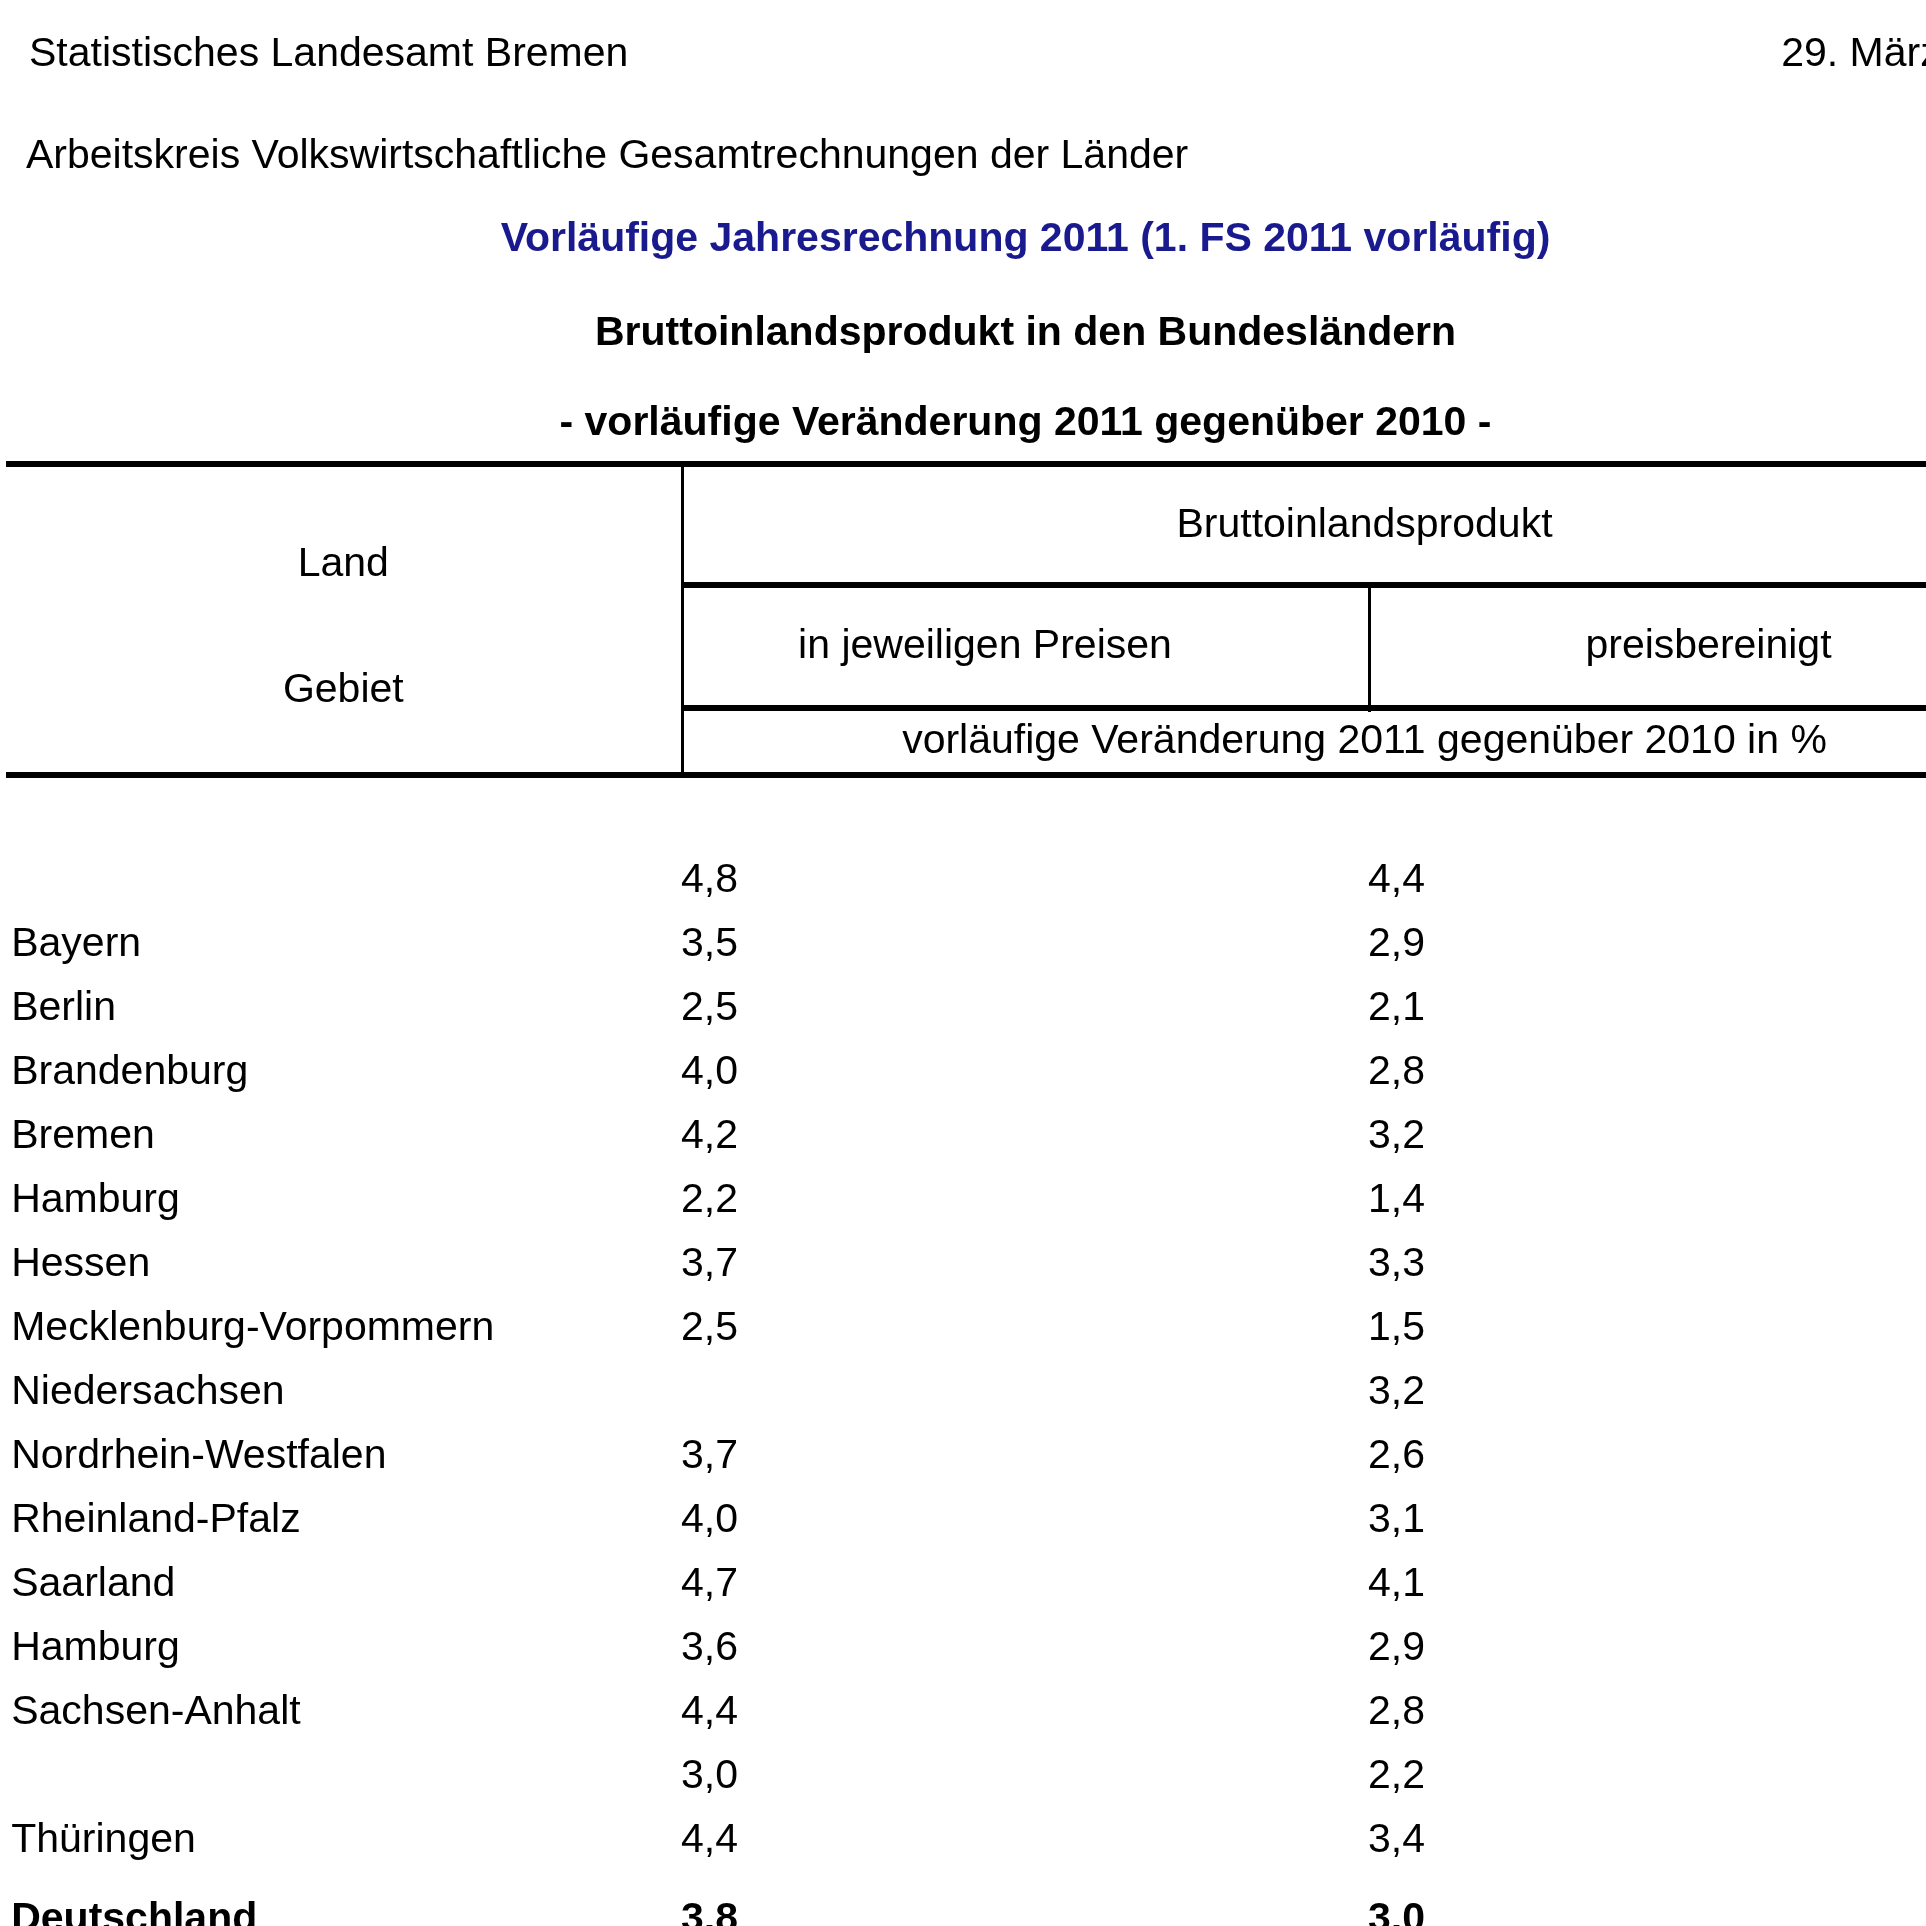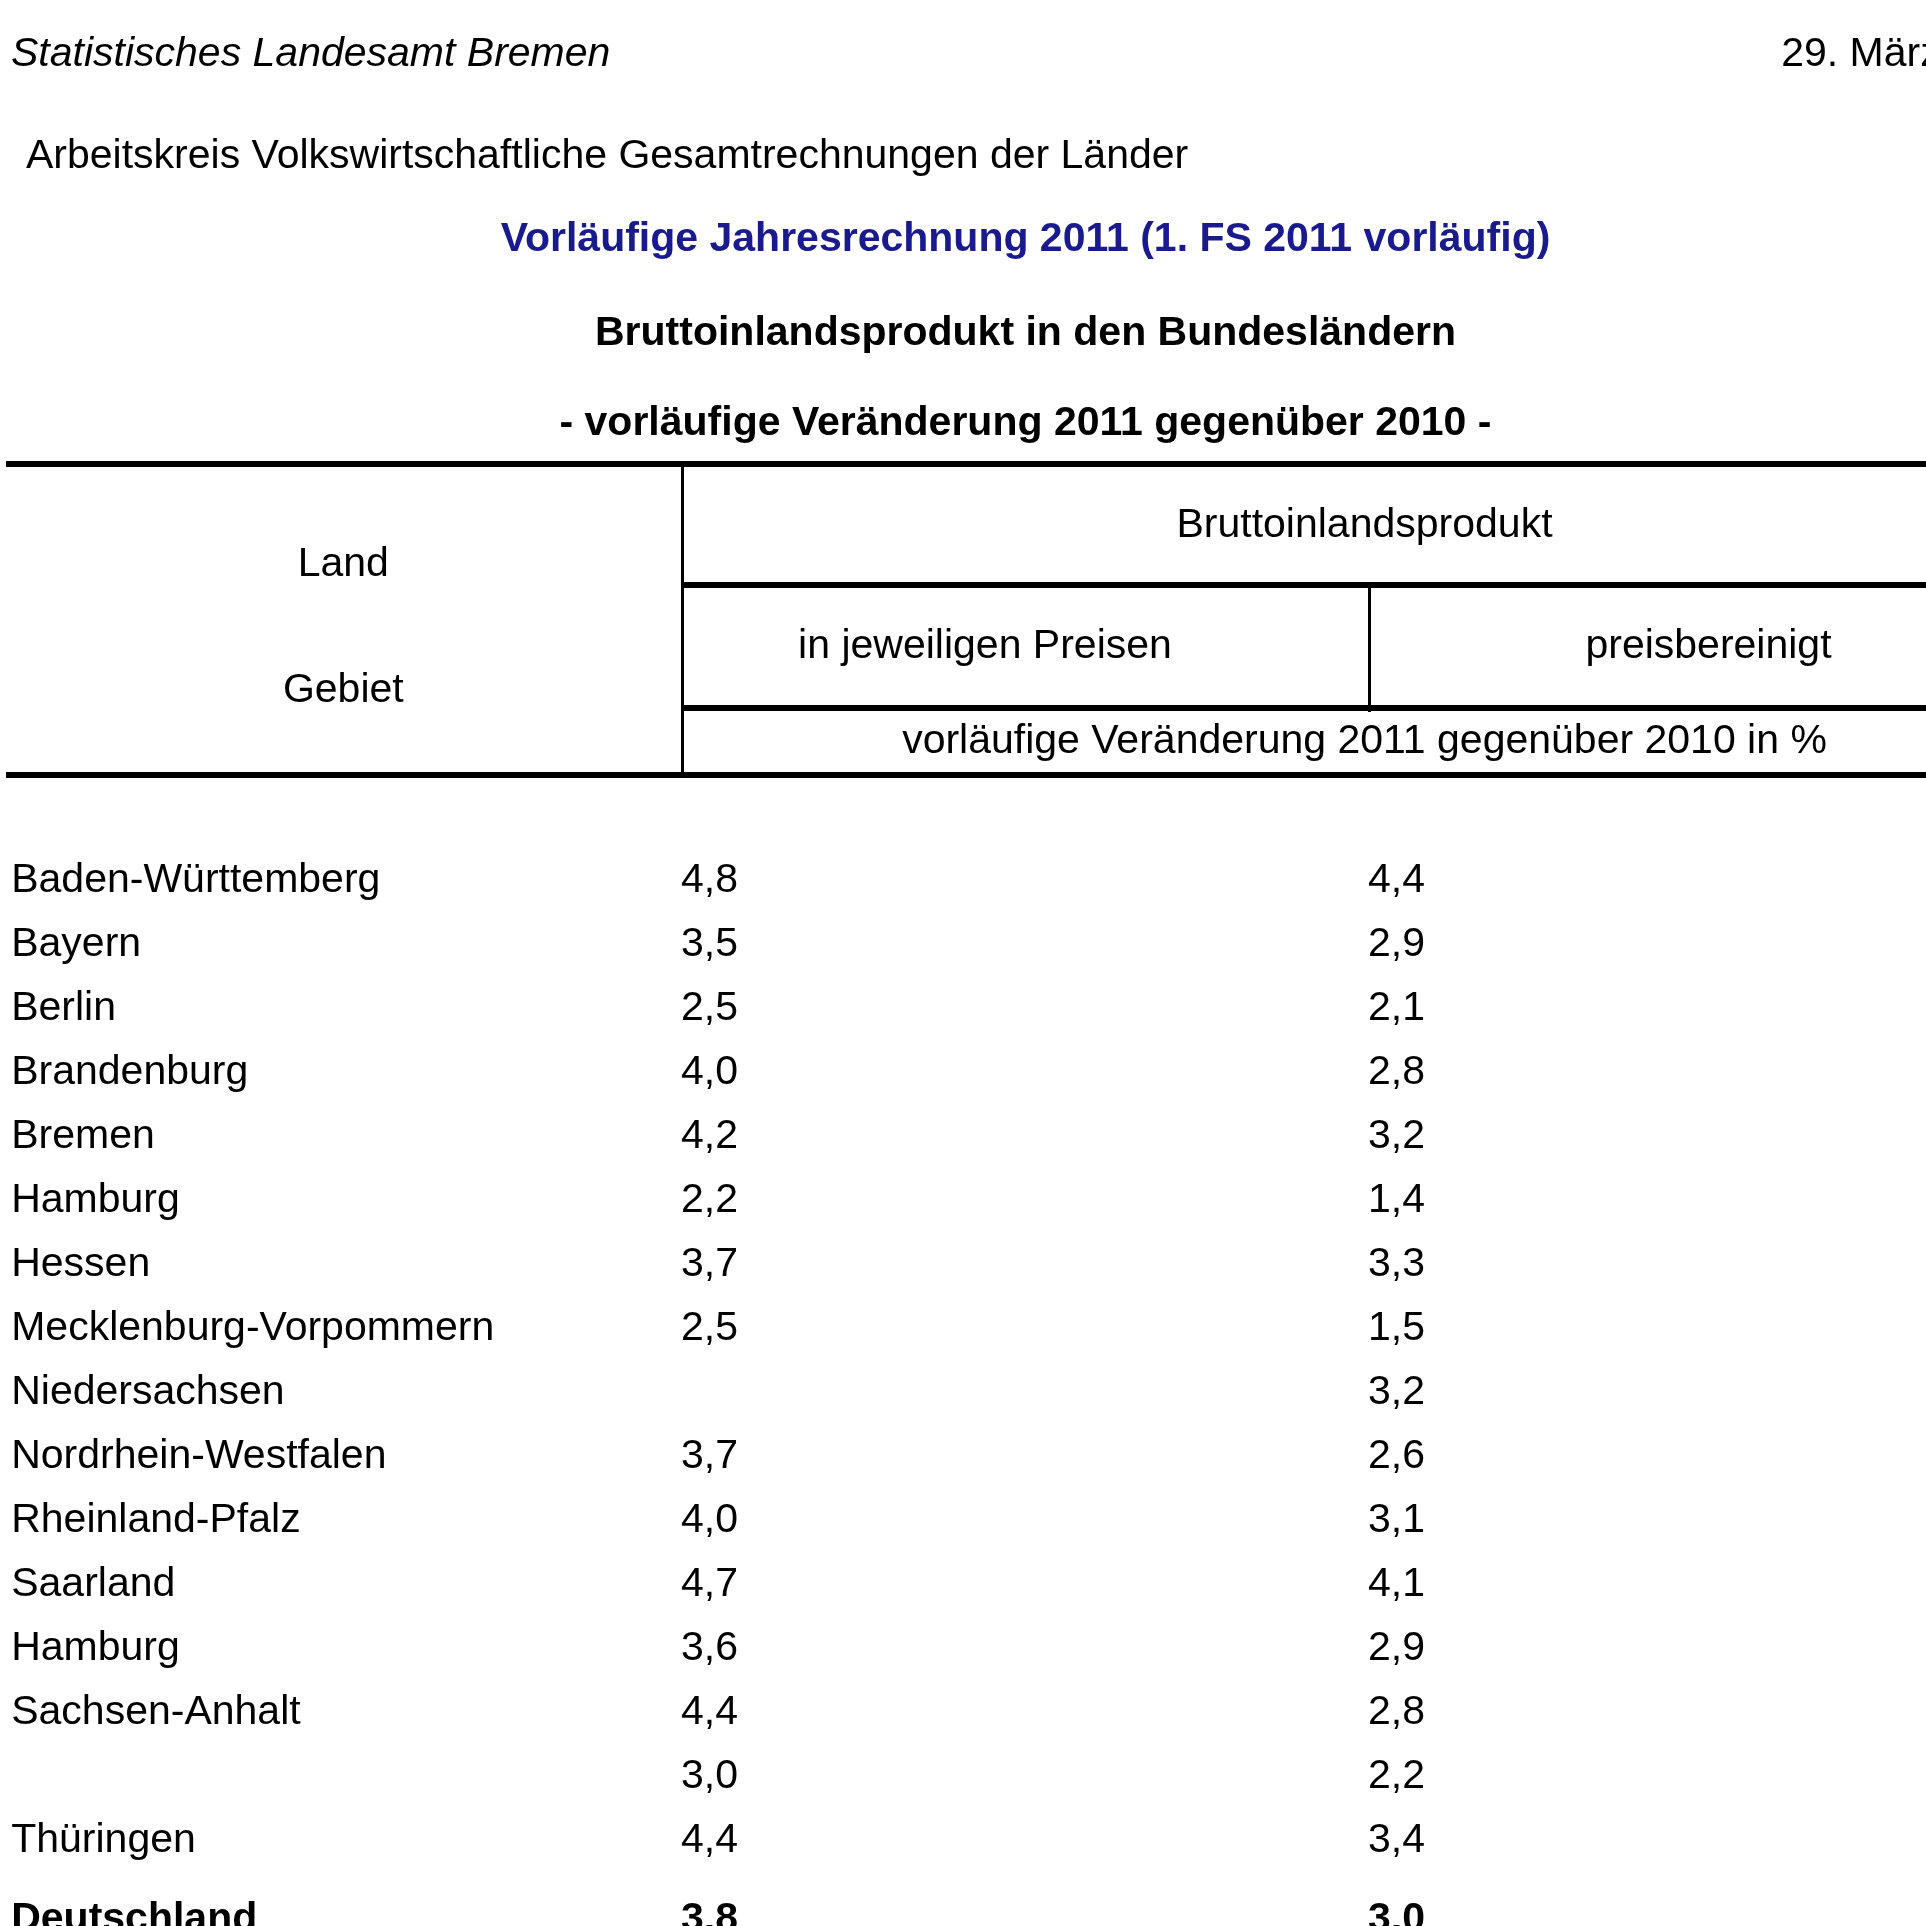--- a/index.html
+++ b/index.html
@@ -11,21 +11,21 @@
     position: relative;
     width: 2051px;
     height: 2459px;
     background: #ffffff;
     font-family: "Liberation Sans", "DejaVu Sans", sans-serif;
     font-size: 41px;
     color: #000000;
     overflow: hidden;
   }
   .abs { position: absolute; }
-  .doc-head-left   { left: 11px;  top: 29px; white-space: nowrap; font-style: italic; }
+  .doc-head-left   { left: 29px;  top: 29px; white-space: nowrap; }
   .doc-head-right  { right: 7.7px; top: 29px; white-space: nowrap; text-align: right; }
   .doc-subtitle    { left: 26px;  top: 131px; white-space: nowrap; }
   .report-title    { left: 0; top: 214px;  width: 100%; text-align: center; font-weight: bold; }
   .doc-title       { left: 0; top: 308px;  width: 100%; text-align: center; font-weight: bold; }
   .doc-title2      { left: 0; top: 398px; width: 100%; text-align: center; font-weight: bold; }
 
   .rule  { background: #000000; }
   .rule-top    { left: 5.8px;   top: 461px; width: 2040px; height: 6.2px; }
   .rule-mid    { left: 681px; top: 582px; width: 1364px; height: 6.2px; }
   .rule-sub    { left: 681px; top: 705px; width: 1364px; height: 6.2px; }
@@ -86,21 +86,20 @@
 
   <div class="abs th th-gebiet">Gebiet</div>
   <div class="abs th th-land">Land</div>
   <div class="abs th th-group">Bruttoinlandsprodukt</div>
   <div class="abs th th-col1">in jeweiligen Preisen</div>
   <div class="abs th th-col2">preisbereinigt</div>
   <div class="abs th th-span">vorläufige Veränderung 2011 gegenüber 2010 in %</div>
 
   <div id="rows">
       <div class="row" style="top: 846px;">
-        <span class="label">Baden-Württemberg</span>
         <span class="v1">4,8</span>
         <span class="v2">4,4</span>
       </div>
       <div class="row" style="top: 910px;">
         <span class="label">Bayern</span>
         <span class="v1">3,5</span>
         <span class="v2">2,9</span>
       </div>
       <div class="row" style="top: 974px;">
         <span class="label">Berlin</span>

